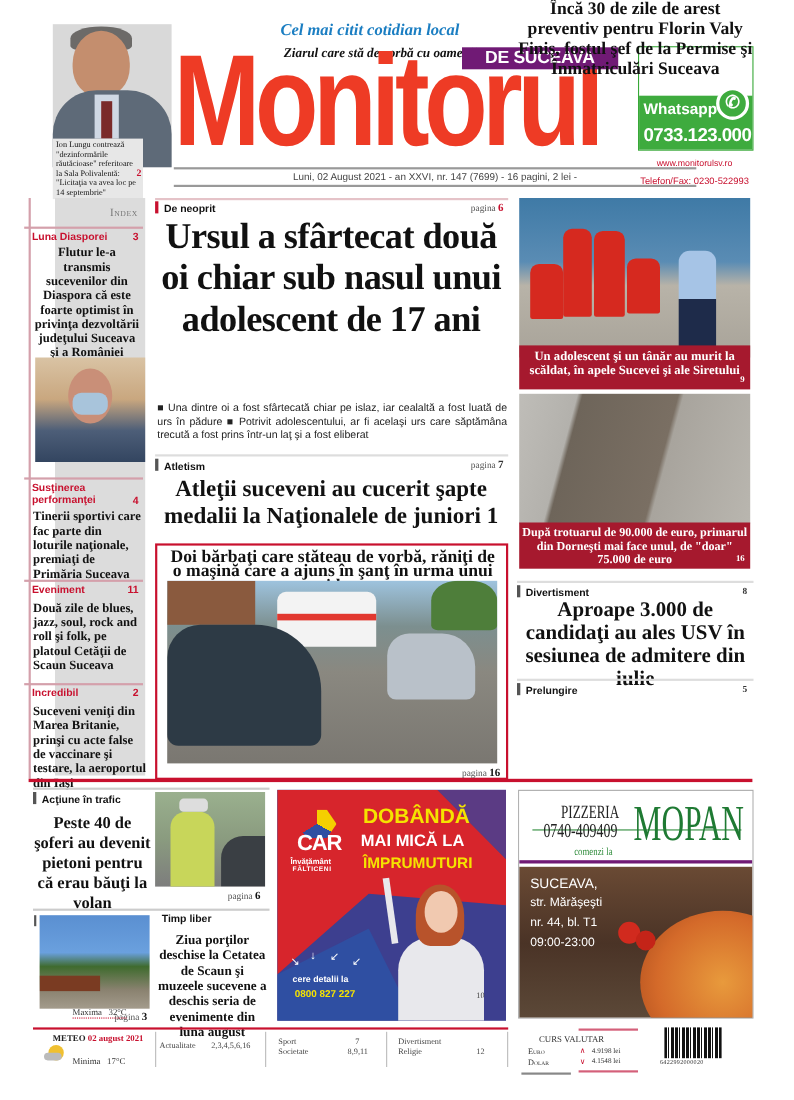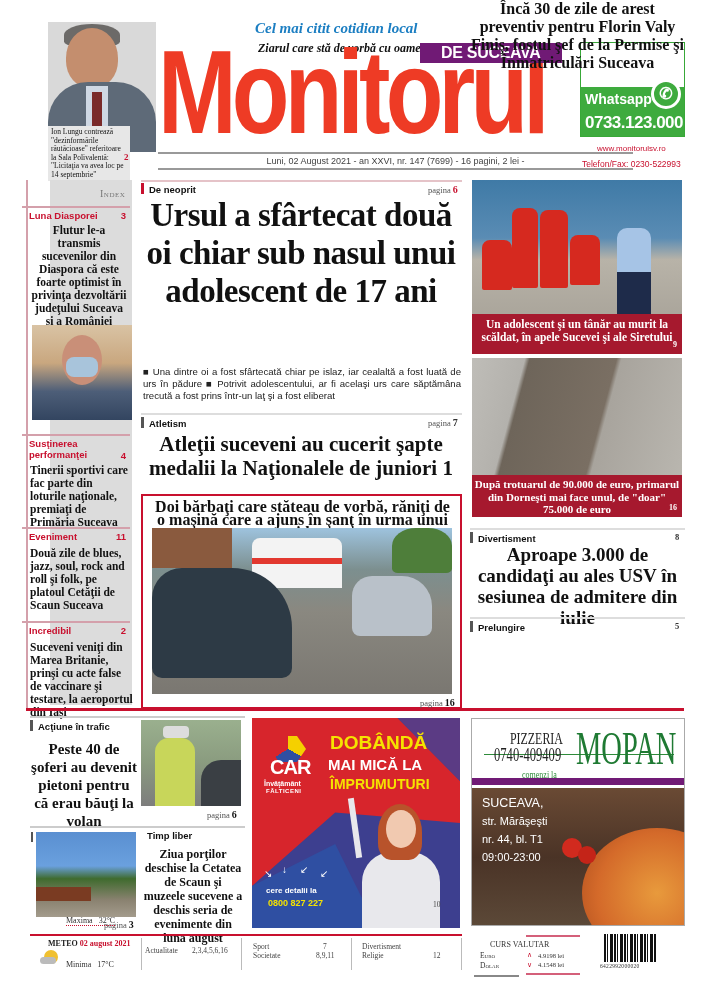--- a/index.html
+++ b/index.html
@@ -107,21 +107,21 @@
   #car-woman .hair { position: absolute; left: 36px; top: 6px; width: 44px; height: 56px; background: #b8532b; border-radius: 50% 50% 30% 30%; }
   #car-woman .face { position: absolute; left: 44px; top: 12px; width: 30px; height: 38px; background: #f1c9b0; border-radius: 50%; }
   #car-woman .body { position: absolute; left: 20px; top: 54px; width: 78px; height: 76px; background: #e8e8ec; border-radius: 30px 30px 0 0; }
   #car-woman .arm { position: absolute; left: 10px; top: 0; width: 6px; height: 60px; background: #e8e8ec; transform: rotate(-8deg); }
   #car-cta1 { position: absolute; left: 14px; top: 168px; color: #fff; font-weight: bold; font-size: 8px; }
   #car-cta2 { position: absolute; left: 16px; top: 180px; color: #f5e300; font-weight: bold; font-size: 9px; }
   .car-arrow { position: absolute; color: #fff; font-size: 10px; }
 
   
   #pizza-ad { left: 471px; top: 718px; width: 214px; height: 208px; border: 1px solid #aaa; overflow: hidden; }
-  #pizza-top { position: absolute; left: 0; top: 0; width: 212px; height: 66px; background: #fff; border-bottom: 7px solid #701a75; text-decoration: underline; }
+  #pizza-top { position: absolute; left: 0; top: 0; width: 212px; height: 66px; background: #fff; border-bottom: 3px solid #701a75; text-decoration: underline; }
   #pz-pizzeria { position: absolute; left: 38px; top: 10px; font-family: "Liberation Serif", serif; font-size: 17px; color: #222; transform: scaleX(0.7); transform-origin: left top; }
   #pz-phone { position: absolute; left: 22px; top: 26px; font-family: "Liberation Serif", serif; font-size: 18px; color: #222; transform: scaleX(0.7); transform-origin: left top; }
   #pz-comenzi { position: absolute; left: 50px; top: 50px; font-family: "Liberation Serif", serif; font-size: 10px; color: #2e8b3a; transform: scaleX(0.8); transform-origin: left top; }
   #pz-line { position: absolute; left: 12px; top: 35px; width: 190px; height: 1px; background: #2e8b3a; }
   #pz-mopan { position: absolute; left: 104px; top: 4px; font-family: "Liberation Serif", serif; font-size: 46px; line-height: 52px; color: #1f7a33; transform: scaleX(0.62); transform-origin: left top; }
   #pizza-img { position: absolute; left: 0; top: 69px; width: 212px; height: 139px; background: linear-gradient(180deg,#6a4a34 0%,#4a3326 50%,#5c4938 100%); }
   #pizza-img .pz { position: absolute; left: 110px; top: 40px; width: 150px; height: 130px; border-radius: 50%; background: radial-gradient(circle, #e89a3c 0%, #d46a2a 60%, #a94a1c 100%); }
   #pizza-img .tom1 { position: absolute; left: 90px; top: 50px; width: 20px; height: 20px; border-radius: 50%; background: #d12a1e; }
   #pizza-img .tom2 { position: absolute; left: 106px; top: 58px; width: 18px; height: 18px; border-radius: 50%; background: #c42418; }
   .pz-txt { position: absolute; left: 10px; color: #fff; font-size: 11px; }

